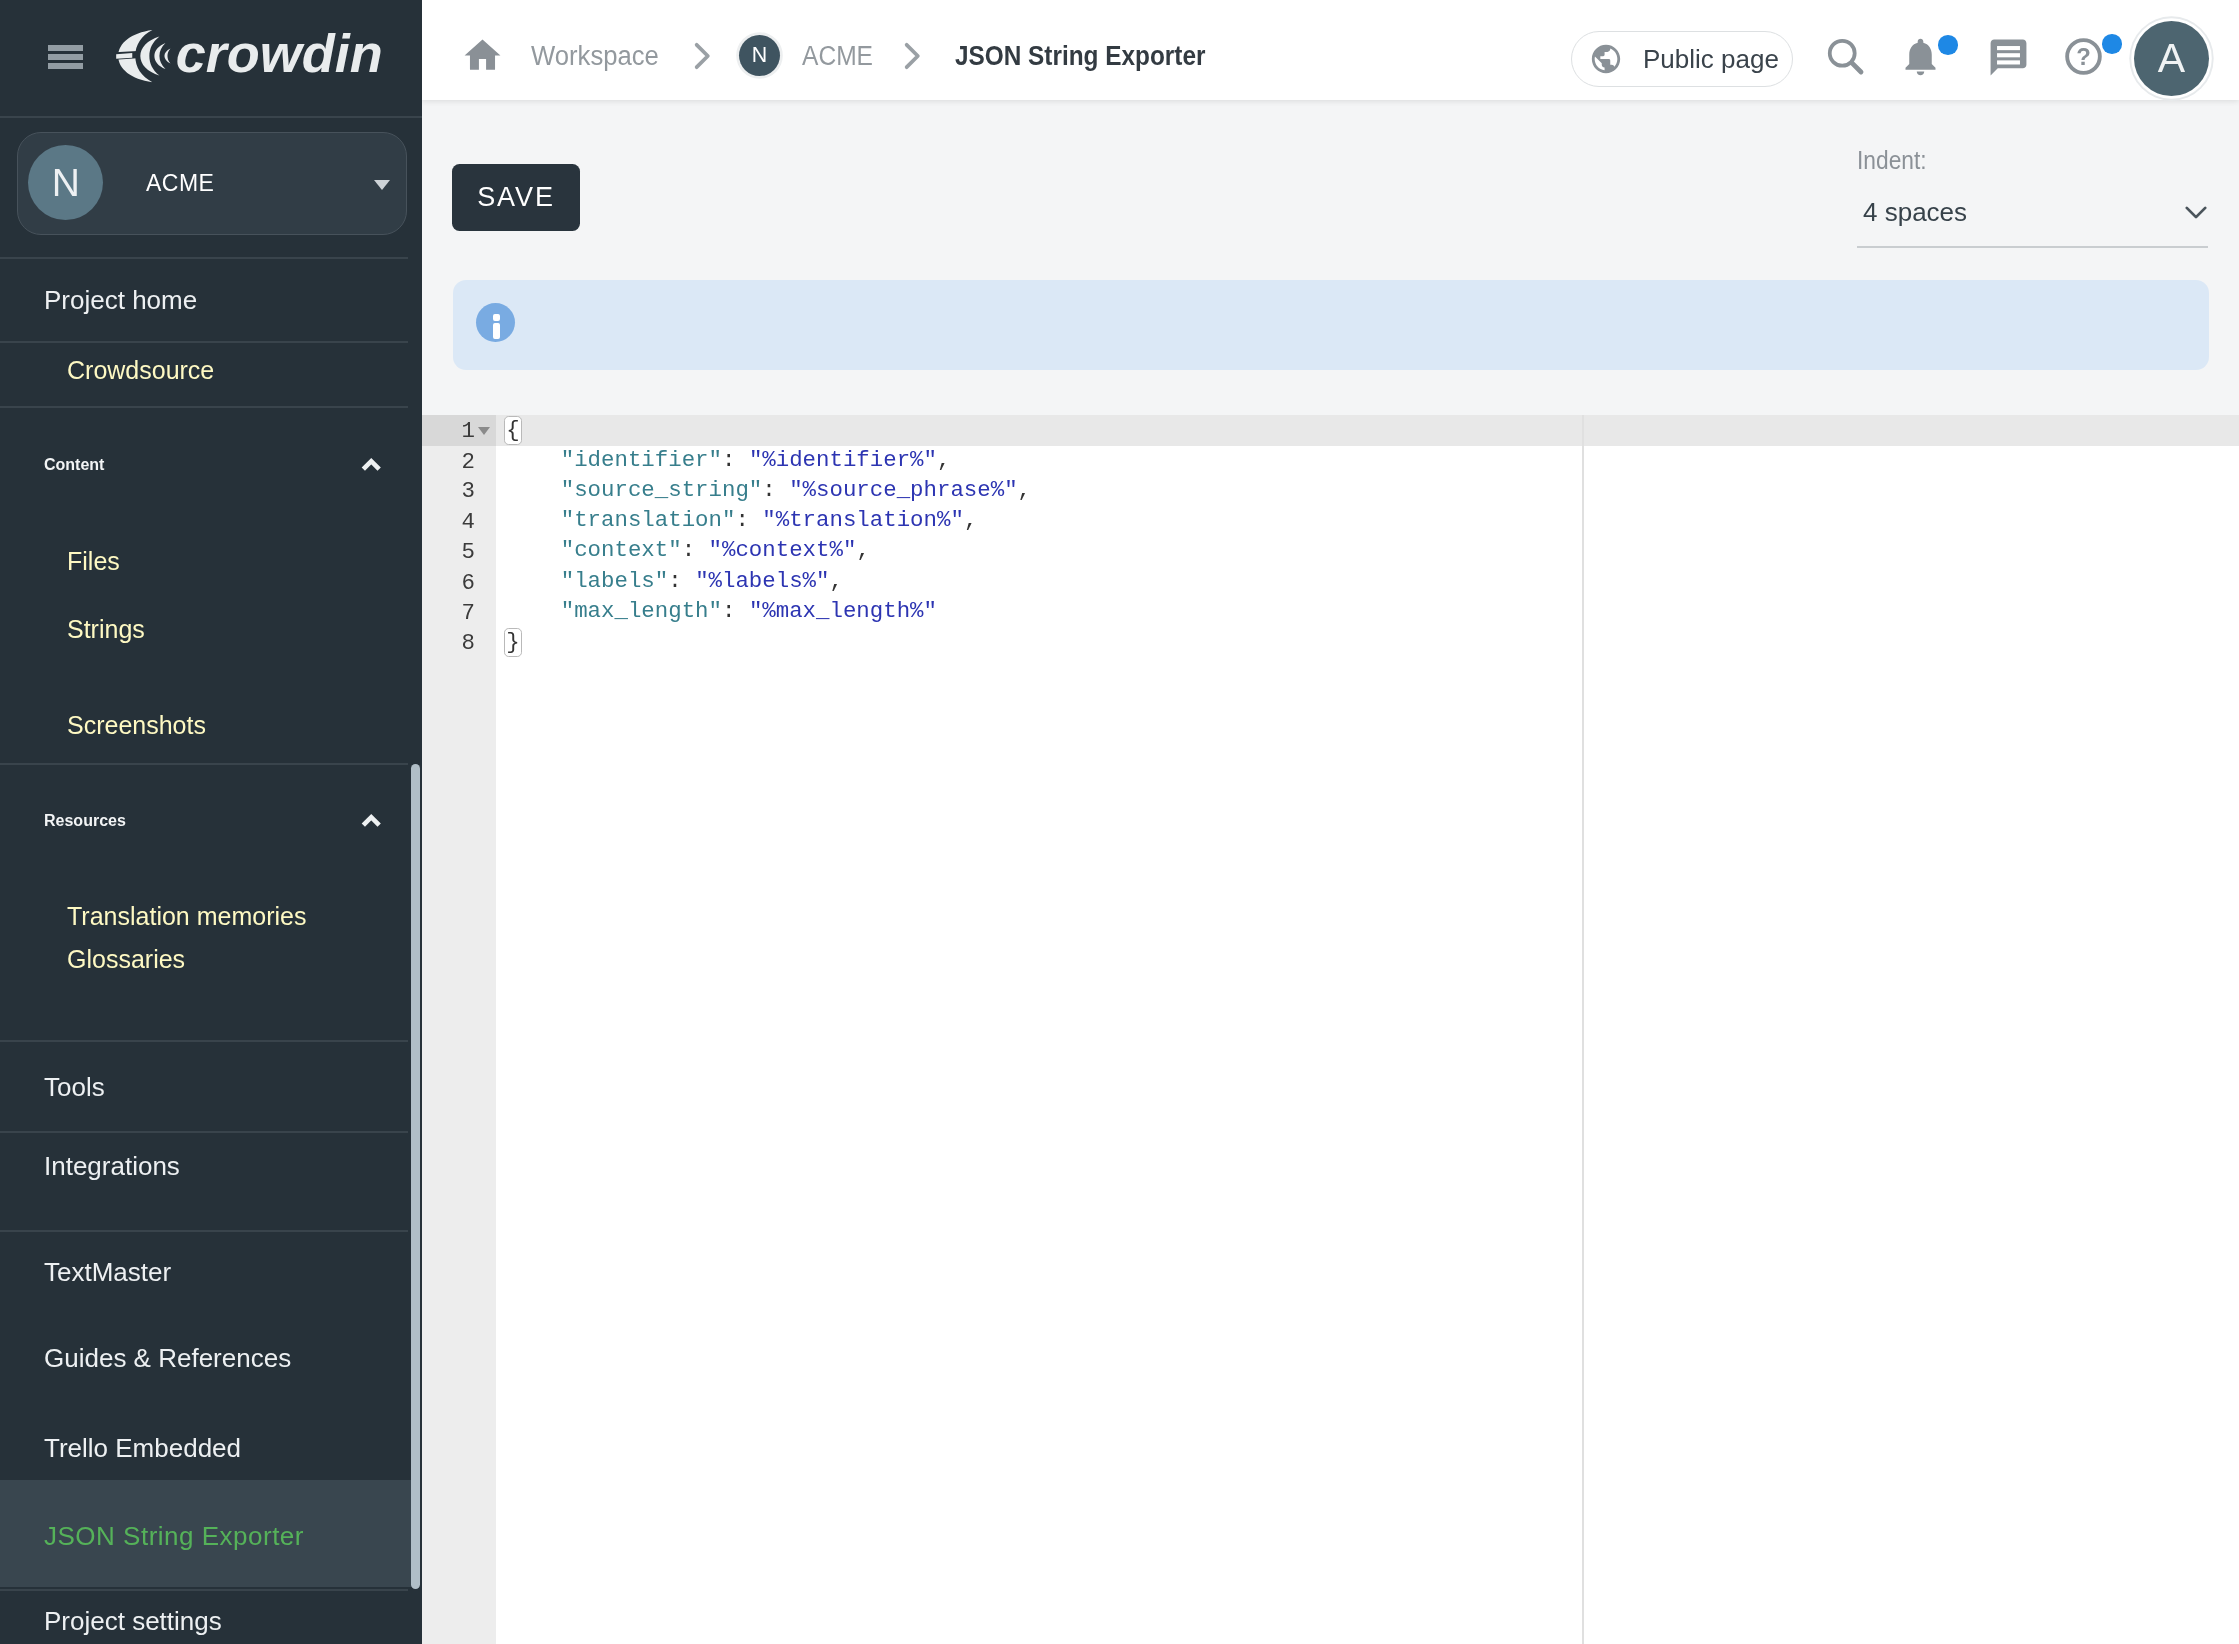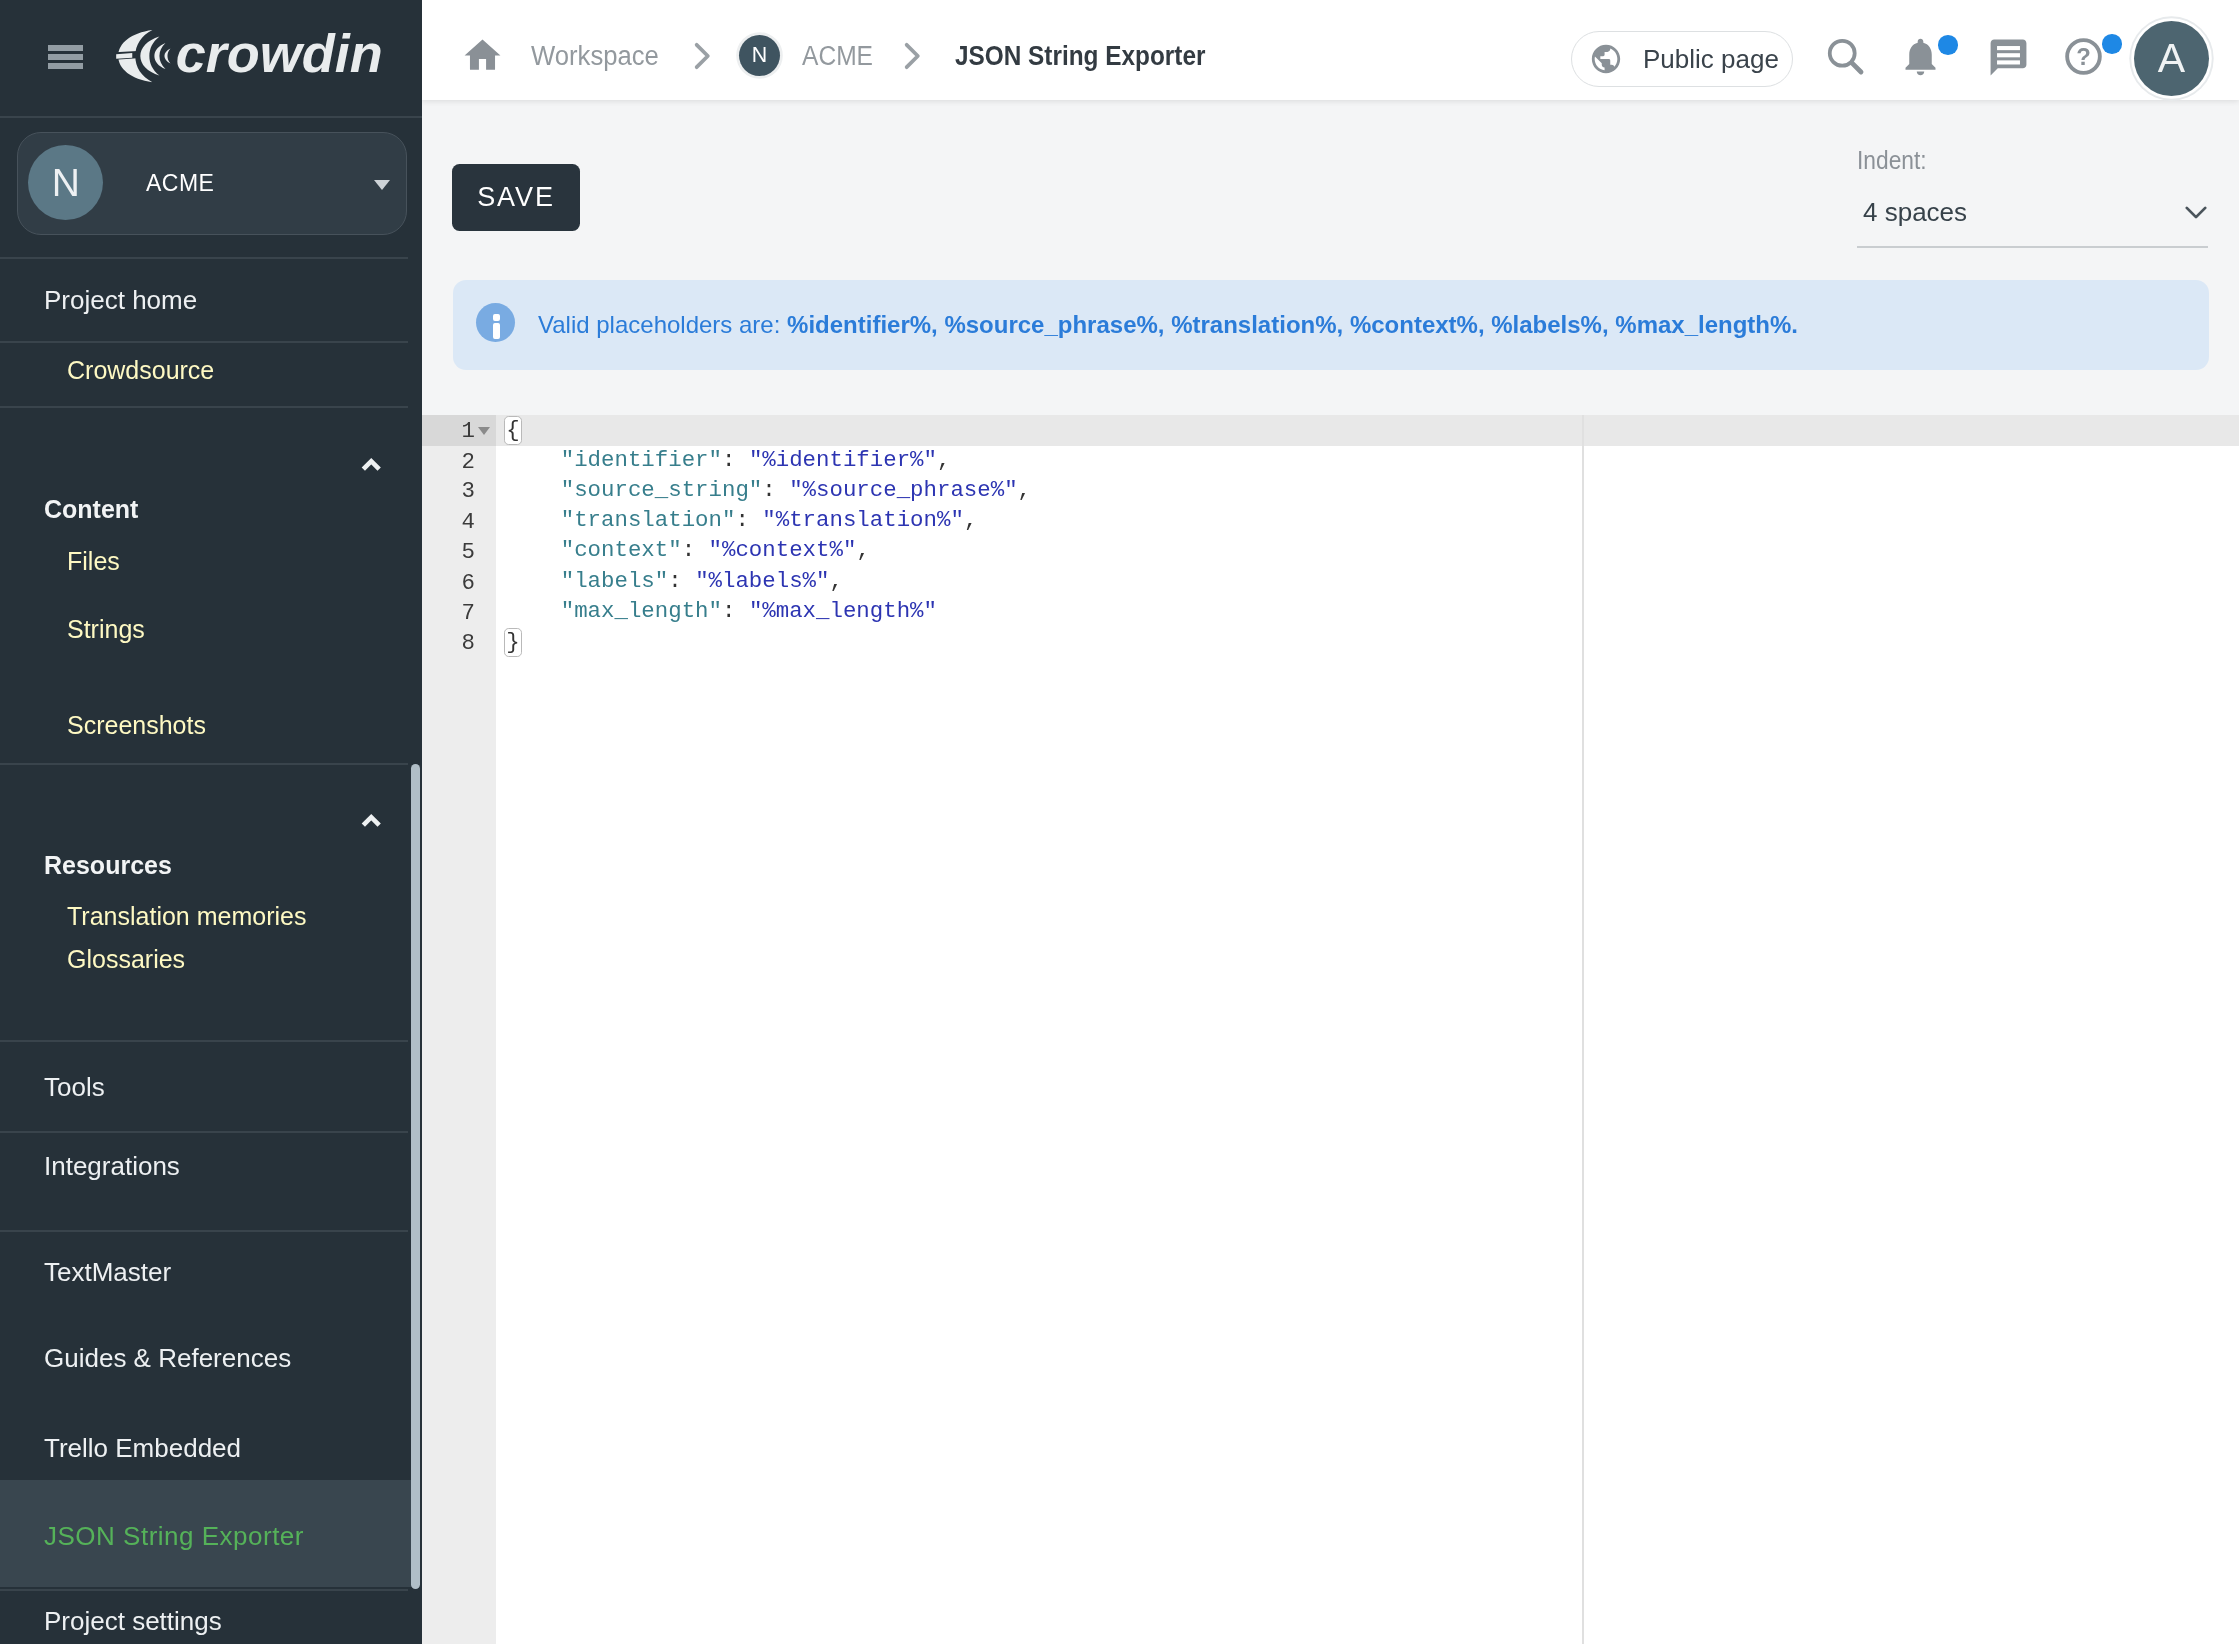--- a/index.html
+++ b/index.html
@@ -6,21 +6,21 @@
   html,body { width:2239px; height:1644px; overflow:hidden; }
   body { font-family:"Liberation Sans", sans-serif; position:relative; background:#f4f5f6; transform:translateZ(0); }
   .abs { position:absolute; }
   .vc { transform:translateY(-50%); white-space:nowrap; }
 
   
   #sidebar { position:absolute; left:0; top:0; width:422px; height:1644px; background:#263139; z-index:5; }
   .sep { position:absolute; left:0; width:408px; height:1.9px; background:#39444c; }
   .navitem { position:absolute; left:44px; color:#edf0f2; font-size:26px; font-weight:400; }
   .subitem { position:absolute; left:67px; color:#fef9c3; font-size:25px; font-weight:400; }
-  .sect { position:absolute; left:44px; color:#f2f4f5; font-size:25px; font-weight:700;margin-top:44px; }
+  .sect { position:absolute; left:44px; color:#f2f4f5; font-size:16px; font-weight:700; }
   .chev { position:absolute; left:361px; width:20.5px; height:15px; }
 
   
   #topbar { position:absolute; left:422px; top:0; width:1817px; height:100px; background:#ffffff;
             box-shadow:0 1.9px 5.6px rgba(0,0,0,0.10); z-index:4; }
   .crumb { color:#93999e; font-size:27px; }
 
   
   #content { position:absolute; left:422px; top:116px; width:1817px; height:1529px; background:#f4f5f6; }
 
@@ -155,21 +155,20 @@
   <svg class="abs" style="left:1762px; top:89px;" width="24" height="15" viewBox="0 0 26 16">
       <polyline points="3,3 13,13 23,3" fill="none" stroke="#4a545b" stroke-width="3" stroke-linecap="round" stroke-linejoin="round"></polyline>
     </svg>
   <div class="abs" style="left:1435px; top:130px; width:351px; height:1.9px; background:#c9cdd0;"></div>
 
   <div class="abs" style="left:31px; top:164px; width:1756px; height:90px; background:#dbe8f6; border-radius:13px;">
     <div class="abs" style="left:23px; top:23px; width:39px; height:39px; border-radius:50%; background:#79abe2;">
       <div class="abs" style="left:17px; top:11.2px; width:6.5px; height:6.5px; background:#fff; border-radius:1.9px;"></div>
       <div class="abs" style="left:17px; top:19.6px; width:6.5px; height:16px; background:#fff; border-radius:1.9px;"></div>
     </div>
-    <div class="abs vc" style="left:85px; top:45px; color:#2b7cd9; font-size:24px;">Valid placeholders are: <b>%identifier%, %source_phrase%, %translation%, %context%, %labels%, %max_length%.</b></div>
   </div>
 
   <div id="editor">
     <div class="gut"></div>
 
     <div class="abs" style="left:0; top:0; width:74px; height:31px; background:#d8d8d8;"></div>
     <div class="abs" style="left:74px; top:0; width:1743px; height:31px; background:#e8e8e8;"></div>
 
     <div class="abs" style="left:1160px; top:0; width:1.9px; height:1230px; background:#e0e0e0;"></div>
 

